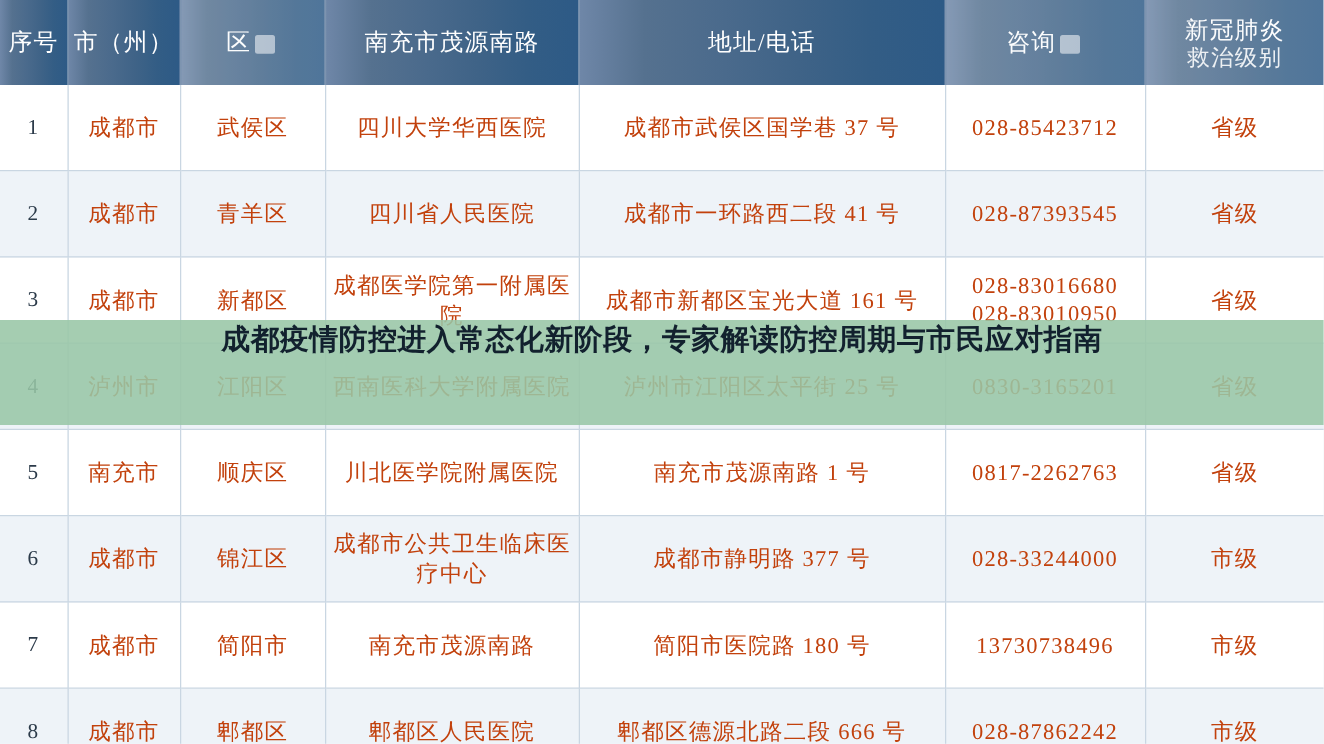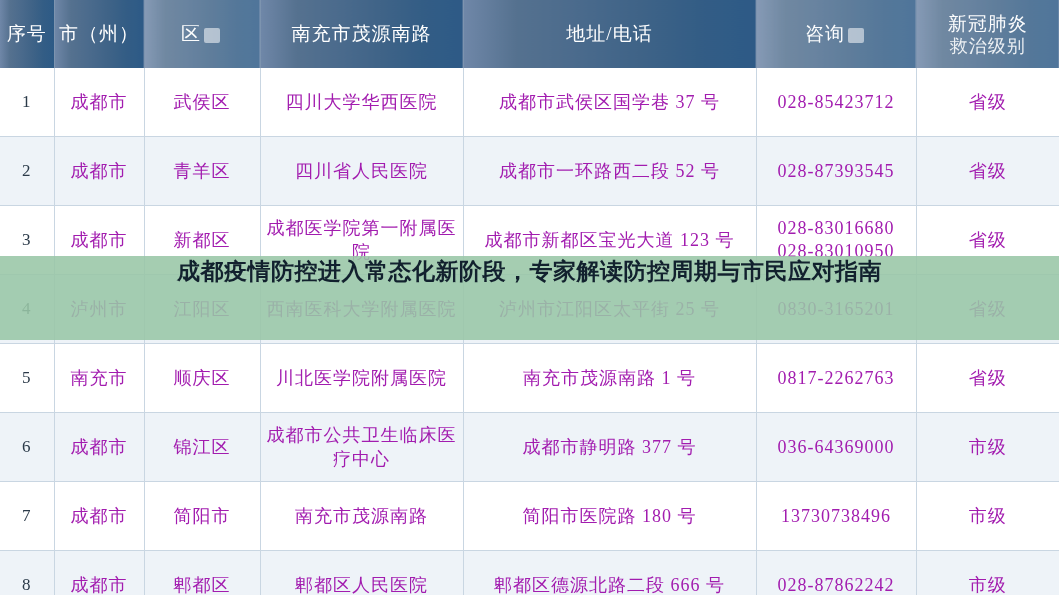--- a/index.html
+++ b/index.html
@@ -43,21 +43,21 @@
     font-family: Liberation Serif, serif;
   }
   table.tbl th:last-child { border-right: none; }
   table.tbl td {
     height: 66px;
     border-bottom: 1px solid #c9d6e2;
     border-right: 1px solid #c9d6e2;
     text-align: center;
     vertical-align: middle;
     font-size: 18px;
-    color: #a21caf;
+    color: #c2410c;
     background: #ffffff;
     letter-spacing: 1px;
     font-family: "Liberation Serif", "DejaVu Serif", serif;
   }
   table.tbl td:last-child { border-right: none; }
   table.tbl tr:nth-child(even) td { background: #eef3f8; }
   table.tbl tr td.idx { font-size: 17px; color: #2b3a49; }
   .two-line { line-height: 1.28; margin-left: 25px; }
   
   col.c0 { width: 54px; }
@@ -152,30 +152,30 @@
           <td>四川大学华西医院</td>
           <td>成都市武侯区国学巷 37 号</td>
           <td>028-85423712</td>
           <td>省级</td>
         </tr>
         <tr>
           <td class="idx">2</td>
           <td>成都市</td>
           <td>青羊区</td>
           <td>四川省人民医院</td>
-          <td>成都市一环路西二段 52 号</td>
+          <td>成都市一环路西二段 41 号</td>
           <td>028-87393545</td>
           <td>省级</td>
         </tr>
         <tr>
           <td class="idx">3</td>
           <td>成都市</td>
           <td>新都区</td>
           <td>成都医学院第一附属医院</td>
-          <td>成都市新都区宝光大道 123 号</td>
+          <td>成都市新都区宝光大道 161 号</td>
           <td class="two-line">028-83016680<br>028-83010950</td>
           <td>省级</td>
         </tr>
         <tr>
           <td class="idx">4</td>
           <td>泸州市</td>
           <td>江阳区</td>
           <td>西南医科大学附属医院</td>
           <td>泸州市江阳区太平街 25 号</td>
           <td>0830-3165201</td>
@@ -189,21 +189,21 @@
           <td>南充市茂源南路 1 号</td>
           <td>0817-2262763</td>
           <td>省级</td>
         </tr>
         <tr>
           <td class="idx">6</td>
           <td>成都市</td>
           <td>锦江区</td>
           <td>成都市公共卫生临床医疗中心</td>
           <td>成都市静明路 377 号</td>
-          <td>036-64369000</td>
+          <td>028-33244000</td>
           <td>市级</td>
         </tr>
         <tr>
           <td class="idx">7</td>
           <td>成都市</td>
           <td>简阳市</td>
           <td>南充市茂源南路</td>
           <td>简阳市医院路 180 号</td>
           <td>13730738496</td>
           <td>市级</td>

